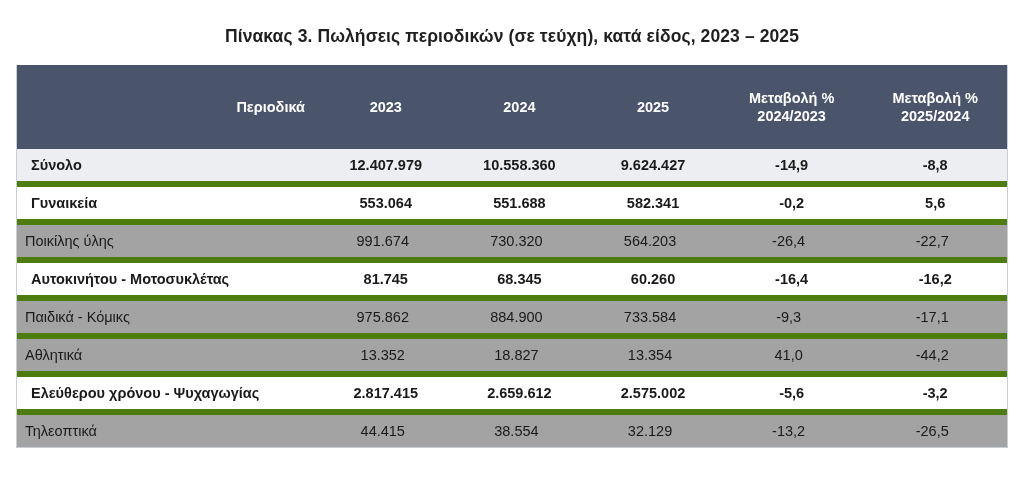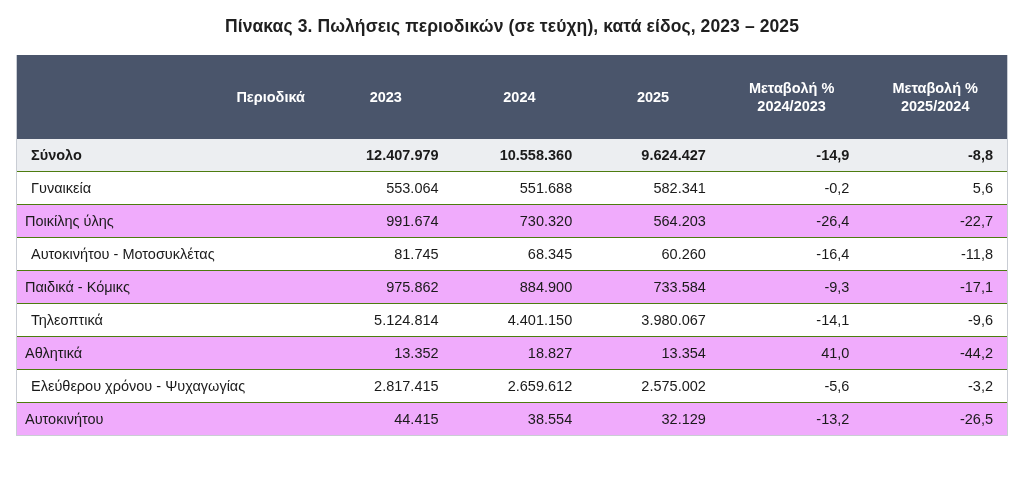--- a/index.html
+++ b/index.html
@@ -19,21 +19,21 @@
     height: 503px;
     box-sizing: border-box;
     padding: 0;
     position: relative;
   }
   .title {
     text-align: center;
     font-size: 17.5px;
     font-weight: bold;
     color: #1f1f1f;
-    padding-top: 16px;
+    padding-top: 26px;
     padding-bottom: 0;
     letter-spacing: 0.1px;
   }
   .table-wrap {
     margin: 18px 16px 0 16px;
     border: 1px solid #c9cdd4;
     border-top: none;
     background: #fff;
   }
   table.tbl {
@@ -53,40 +53,41 @@
     line-height: 1.25;
     border: none;
   }
   th.col-label { text-align: right; }
   th.col-num { text-align: center; }
   .hdr2 { display: block; }
 
   table.tbl tbody td {
     height: 32px;
     padding: 0 14px;
-    border-bottom: 1px solid #4d7c0f;
+    border-bottom: 6px solid #4d7c0f;
     vertical-align: middle;
     white-space: nowrap;
     overflow: hidden;
     text-overflow: ellipsis;
   }
   tbody tr:last-child td { border-bottom: none; }
   td.label { text-align: left; }
-  td.num { text-align: right; }
+  td.num { text-align: center; }
 
   tbody tr.total td {
     font-weight: bold;
     background: #eceef1;
   }
   tbody tr.shaded td {
-    background: #f0abfc;
+    background: #a3a3a3;
     padding-left: 8px;
   }
   tbody tr.plain td {
     background: #ffffff;
+    font-weight: bold;
   }
 </style>
 </head>
 <body>
 
 <div class="page">
 
   <div class="title">Πίνακας 3. Πωλήσεις περιοδικών (σε τεύχη), κατά είδος, 2023 – 2025</div>
 
   <div class="table-wrap">
@@ -139,56 +140,48 @@
           <td class="num">564.203</td>
           <td class="num">-26,4</td>
           <td class="num">-22,7</td>
         </tr>
         <tr class="plain">
           <td class="label">Αυτοκινήτου - Μοτοσυκλέτας</td>
           <td class="num">81.745</td>
           <td class="num">68.345</td>
           <td class="num">60.260</td>
           <td class="num">-16,4</td>
-          <td class="num">-11,8</td>
+          <td class="num">-16,2</td>
         </tr>
         <tr class="shaded">
           <td class="label">Παιδικά - Κόμικς</td>
           <td class="num">975.862</td>
           <td class="num">884.900</td>
           <td class="num">733.584</td>
           <td class="num">-9,3</td>
           <td class="num">-17,1</td>
-        </tr>
-        <tr class="plain">
-          <td class="label">Τηλεοπτικά</td>
-          <td class="num">5.124.814</td>
-          <td class="num">4.401.150</td>
-          <td class="num">3.980.067</td>
-          <td class="num">-14,1</td>
-          <td class="num">-9,6</td>
         </tr>
         <tr class="shaded">
           <td class="label">Αθλητικά</td>
           <td class="num">13.352</td>
           <td class="num">18.827</td>
           <td class="num">13.354</td>
           <td class="num">41,0</td>
           <td class="num">-44,2</td>
         </tr>
         <tr class="plain">
           <td class="label">Ελεύθερου χρόνου - Ψυχαγωγίας</td>
           <td class="num">2.817.415</td>
           <td class="num">2.659.612</td>
           <td class="num">2.575.002</td>
           <td class="num">-5,6</td>
           <td class="num">-3,2</td>
         </tr>
         <tr class="shaded">
-          <td class="label">Αυτοκινήτου</td>
+          <td class="label">Τηλεοπτικά</td>
           <td class="num">44.415</td>
           <td class="num">38.554</td>
           <td class="num">32.129</td>
           <td class="num">-13,2</td>
           <td class="num">-26,5</td>
         </tr>
       </tbody>
     </table>
   </div>
 

